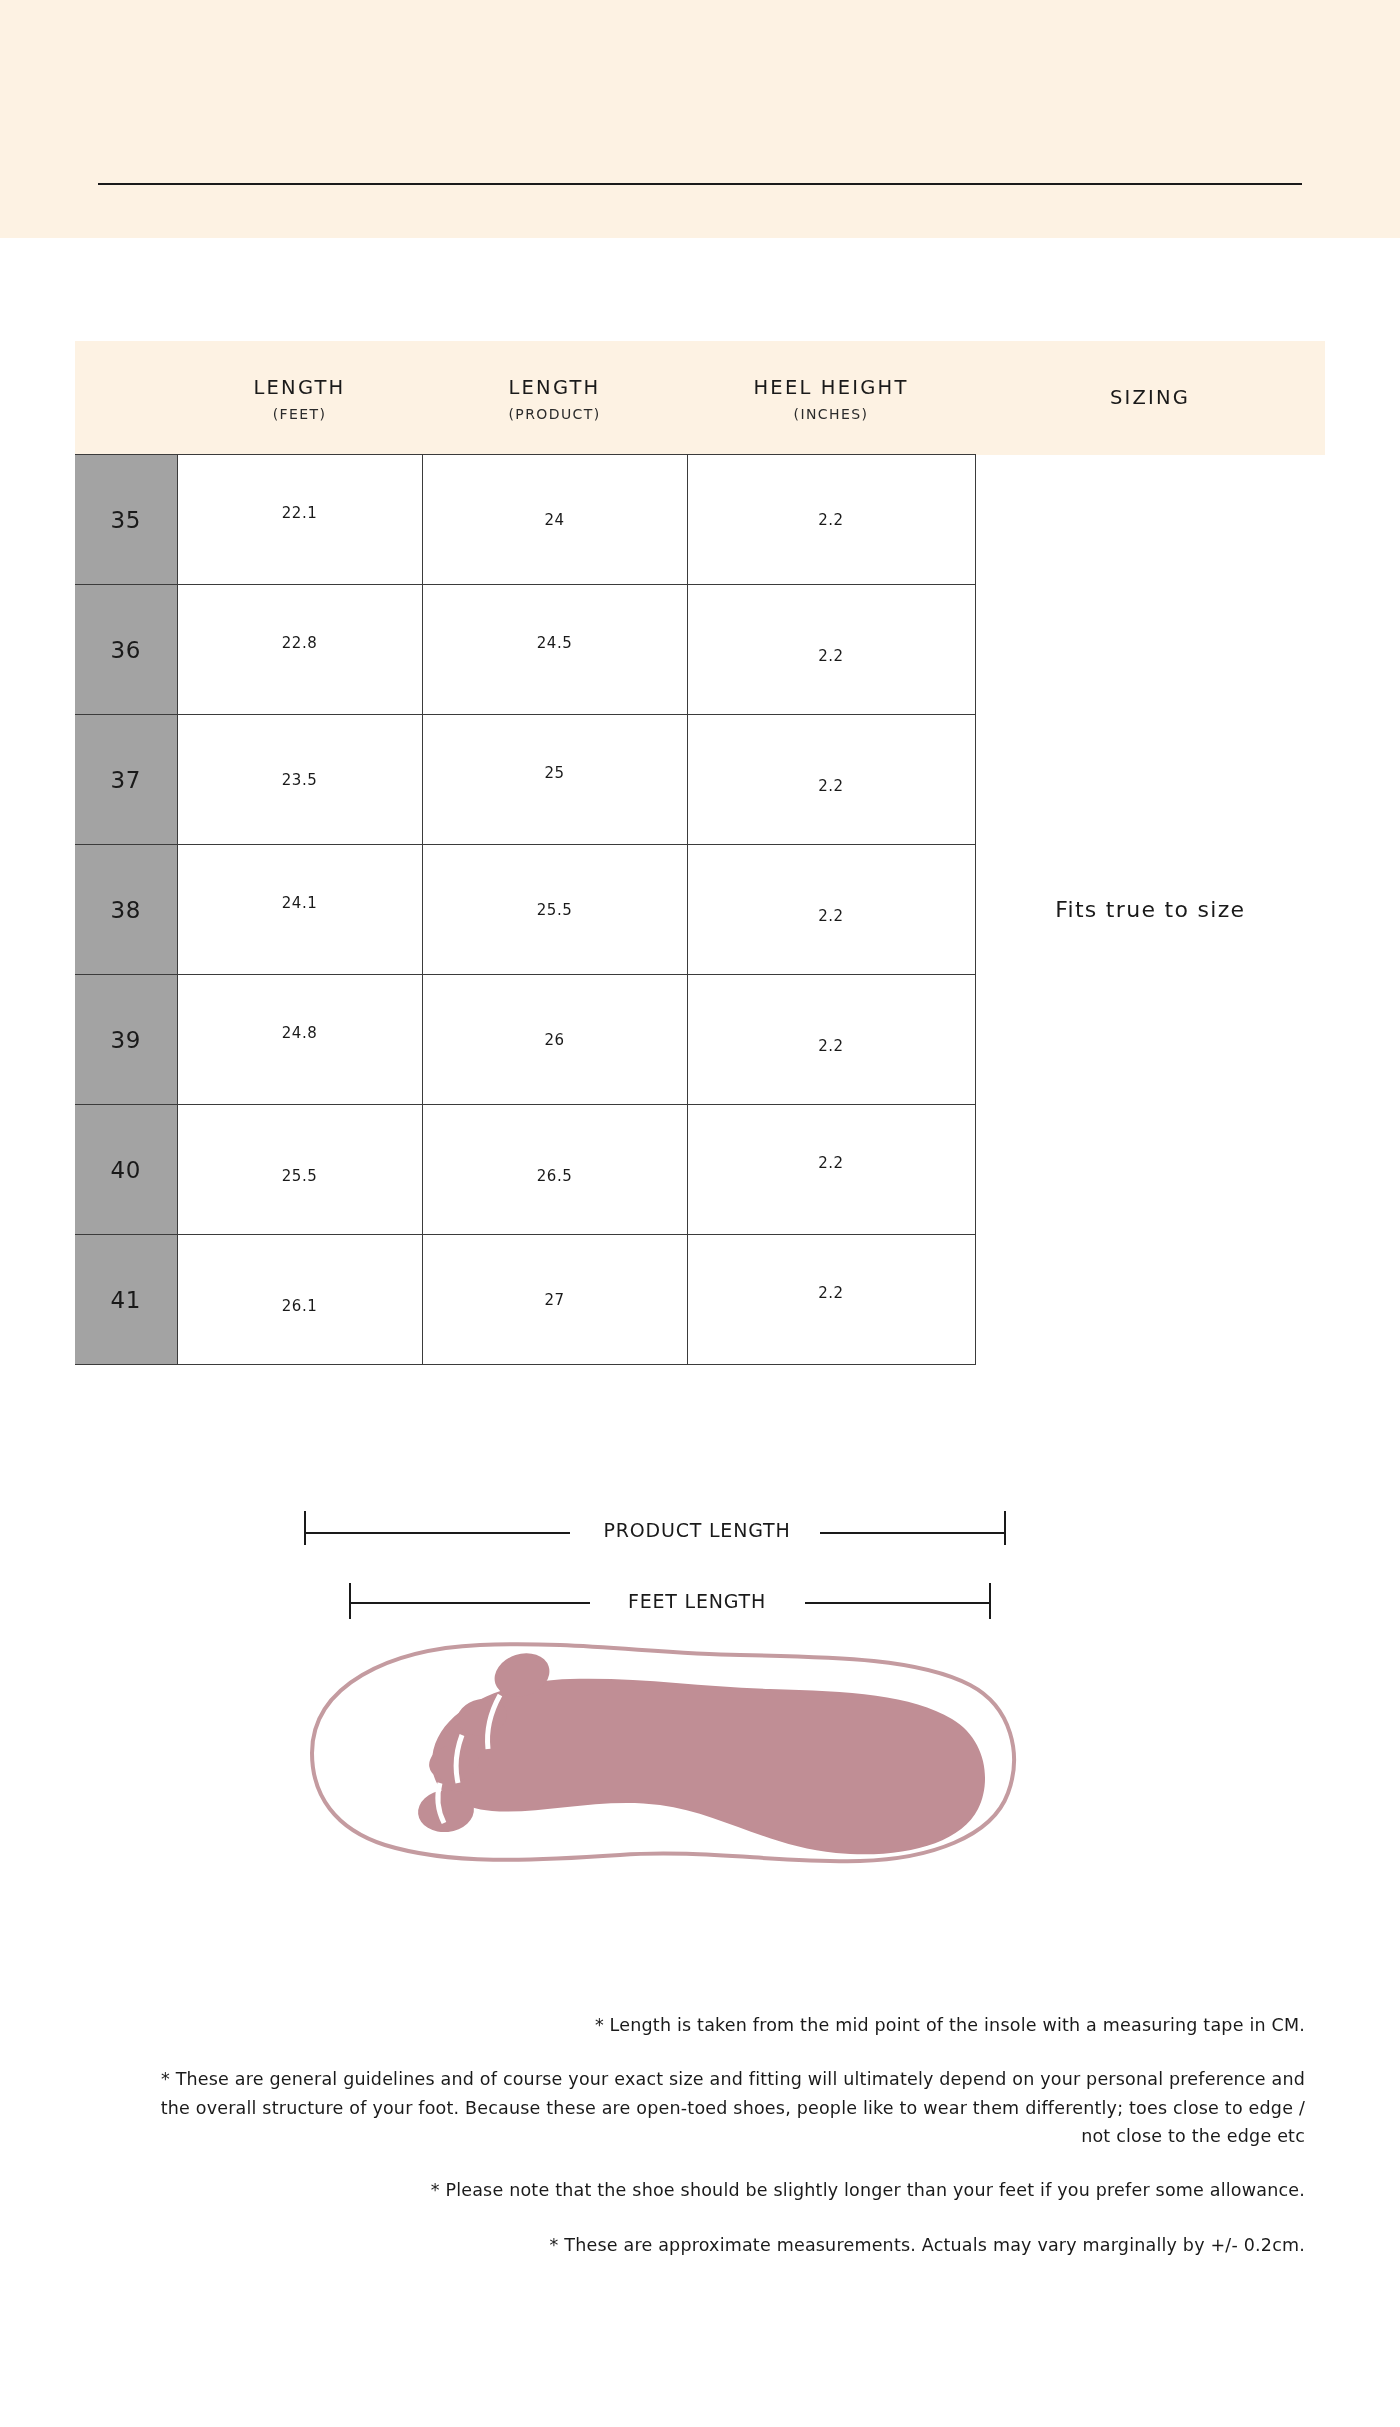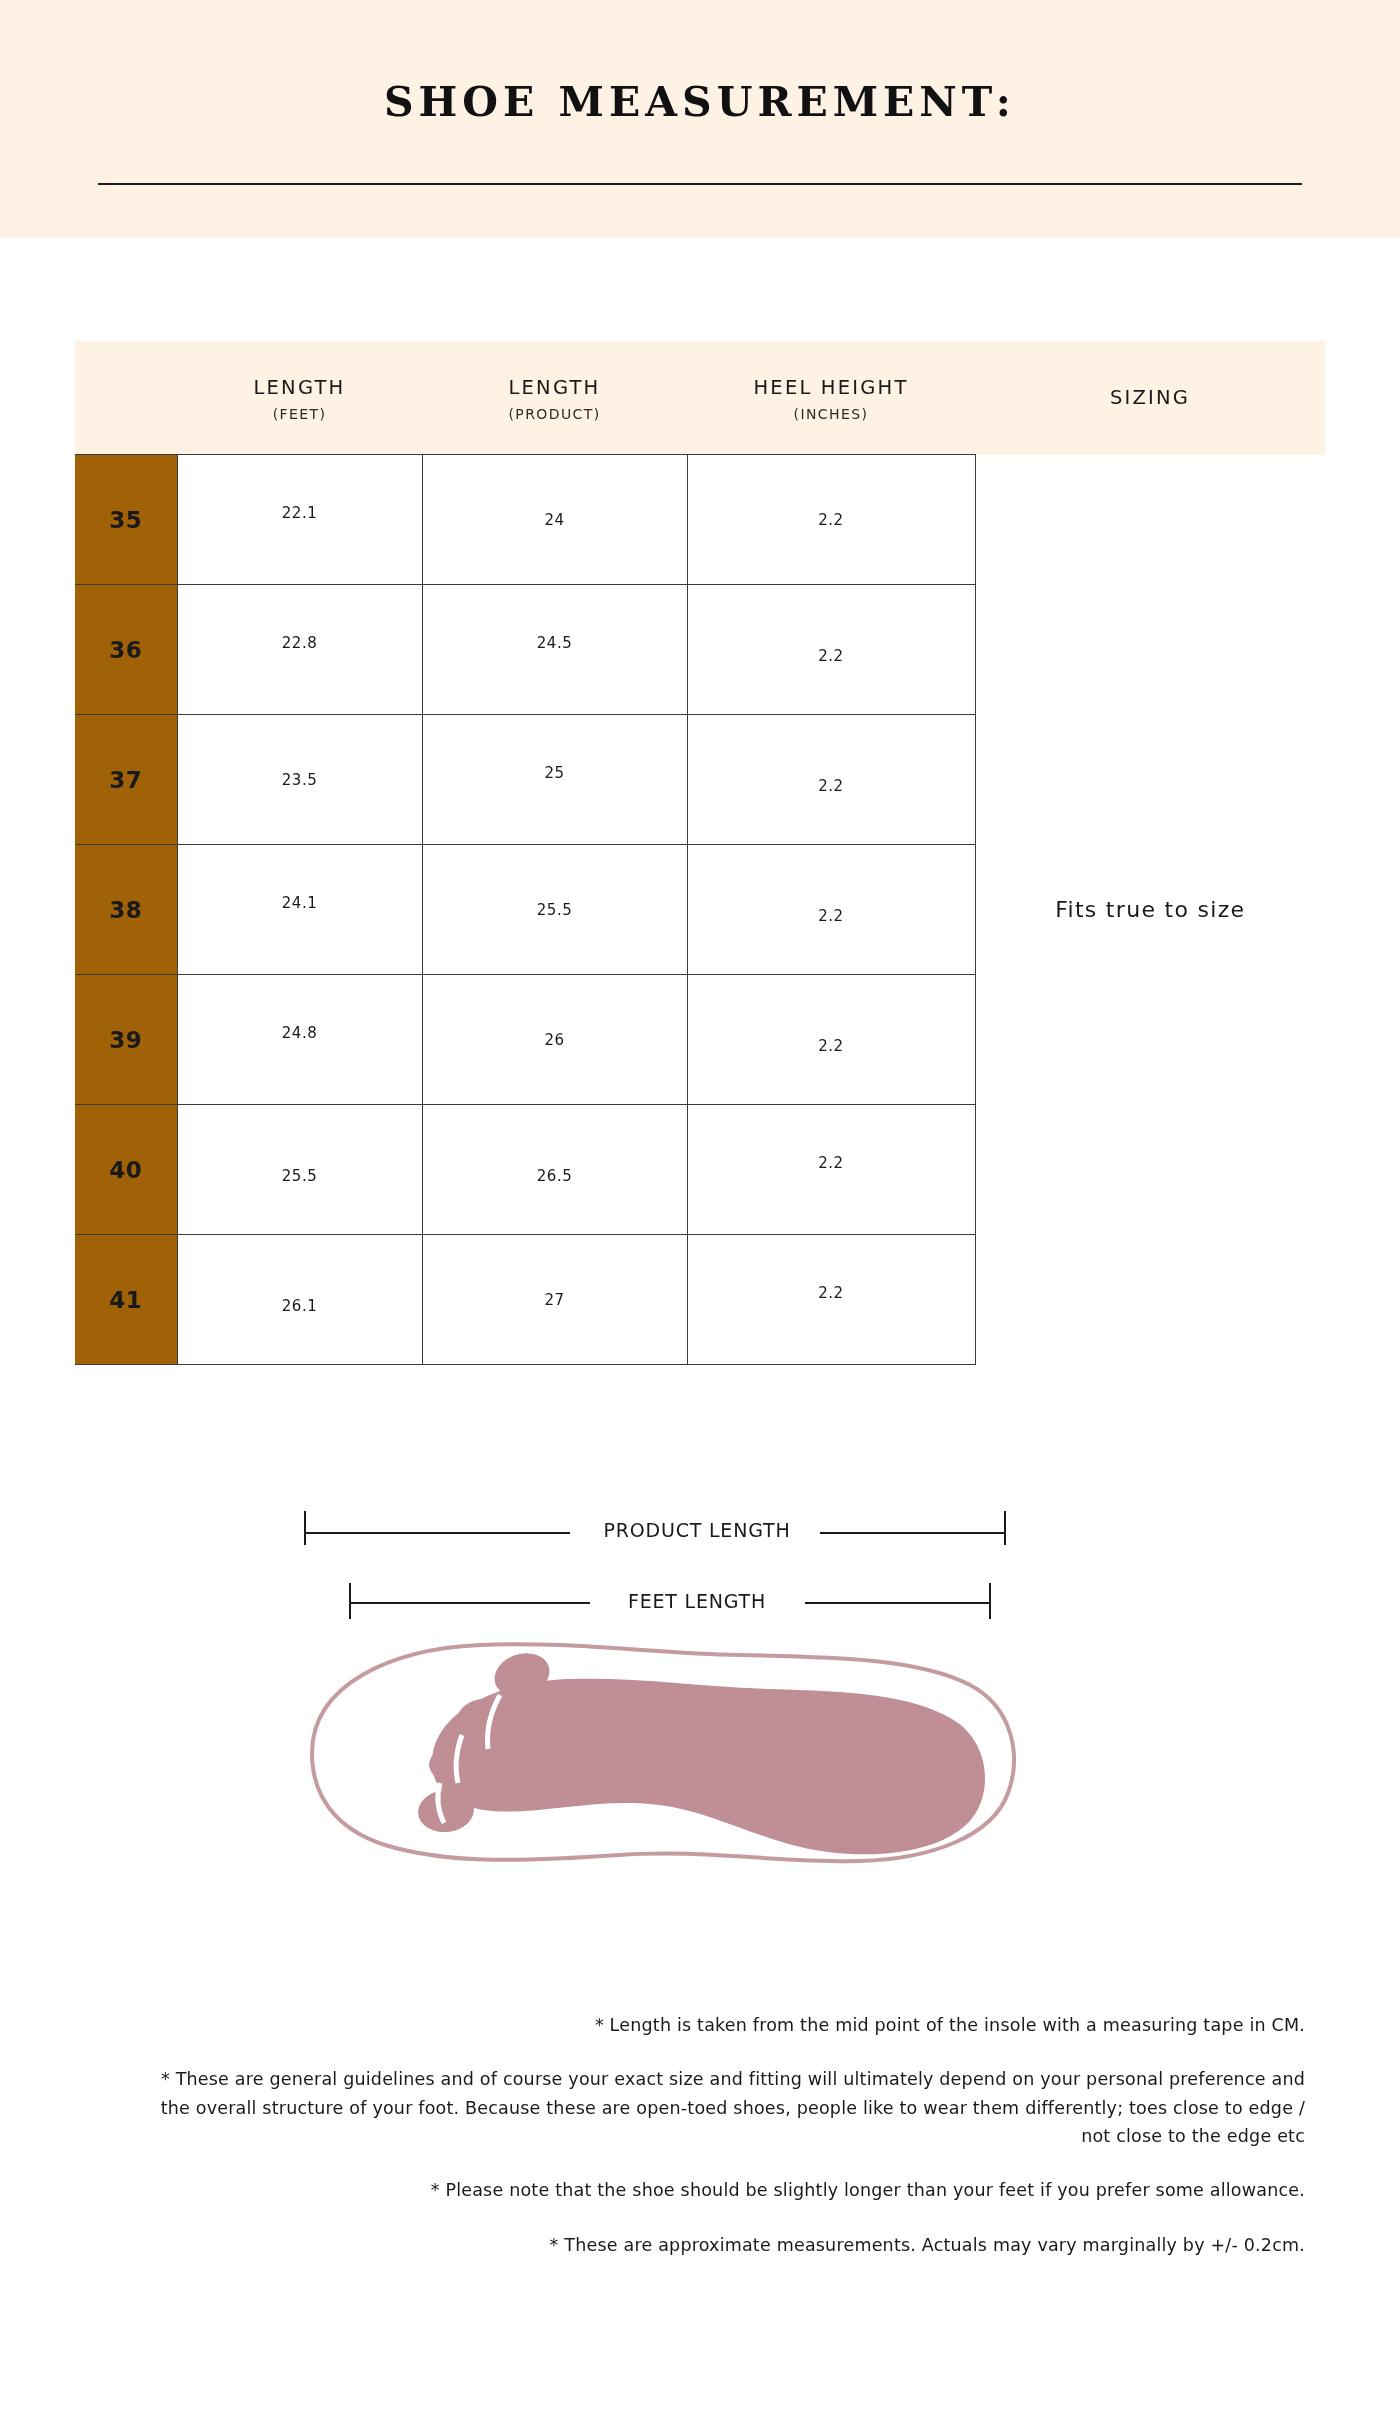--- a/index.html
+++ b/index.html
@@ -98,22 +98,22 @@
     border-top: 1.6px solid #3b3b3b;
     border-bottom: 1.6px solid #3b3b3b;
     vertical-align: middle;
     text-align: center;
     font-size: 15px;
     color: #1a1a1a;
     padding: 0;
     letter-spacing: 0.5px;
   }
   tbody td.size-cell {
-    background: #a16207;
-    font-weight: 700;
+    background: #a3a3a3;
+    font-weight: 400;
     font-size: 23px;
     border-left: none;
     border-right: 1.6px solid #3b3b3b;
   }
   tbody td.feet-cell {
     border-right: 1.6px solid #3b3b3b;
   }
   tbody td.product-cell {
     border-right: 1.6px solid #3b3b3b;
   }
@@ -154,21 +154,20 @@
     letter-spacing: 0.2px;
   }
   .notes p:last-child { margin-bottom: 0; }
 </style>
 </head>
 <body>
 
 <div class="page">
 
   <div class="header-band">
-    <h1 class="header-title">SHOE MEASUREMENT:</h1>
     <div class="header-rule"></div>
   </div>
 
   <div class="table-wrap">
     <table class="size-table">
       <colgroup>
         <col class="c-size">
           <col class="c-feet">
           <col class="c-product">
           <col class="c-heel">

